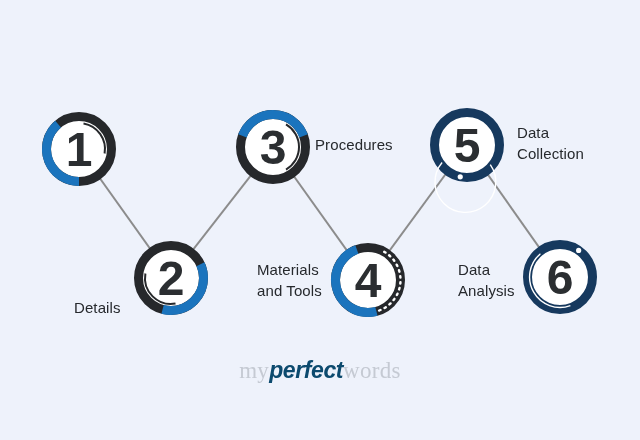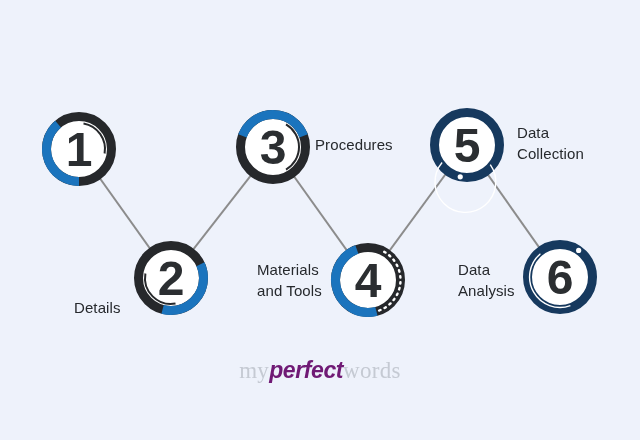--- a/index.html
+++ b/index.html
@@ -33,21 +33,21 @@
     text-align: center;
     font-family: "Liberation Serif", serif;
     font-size: 23px;
     color: #c5cad3;
     letter-spacing: 0.3px;
   }
   .logo .accent {
     font-family: "Liberation Sans", sans-serif;
     font-weight: bold;
     font-style: italic;
-    color: #701a75;
+    color: #0c4a6e;
     letter-spacing: -0.4px;
   }
 </style>
 </head>
 <body>
 
 <div class="canvas">
 
   <svg class="stage" width="640" height="440" viewBox="0 0 640 440">
 

